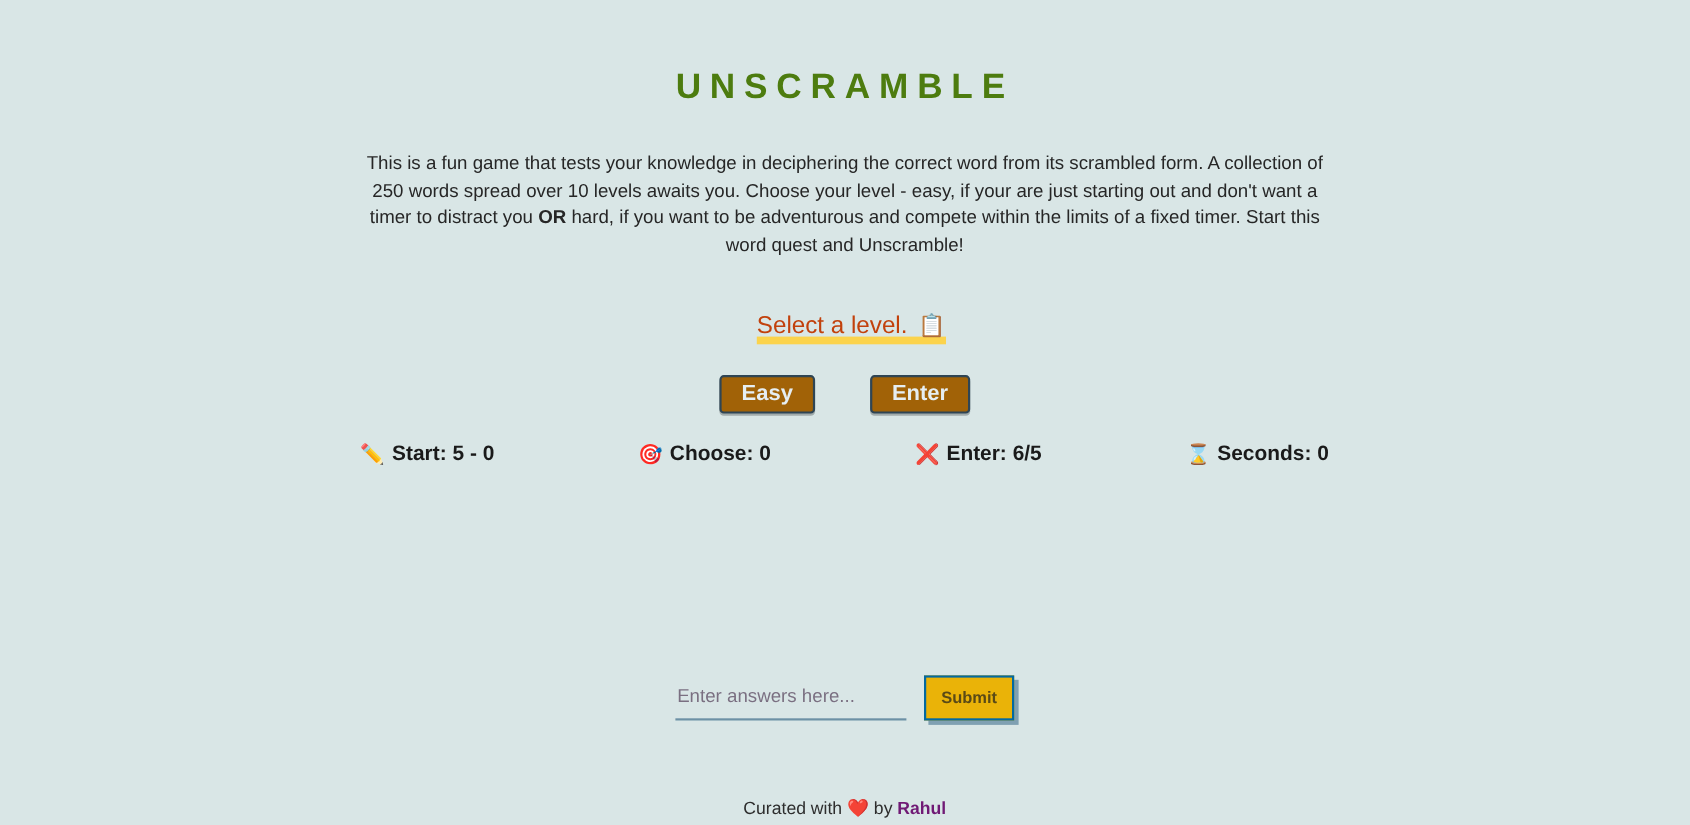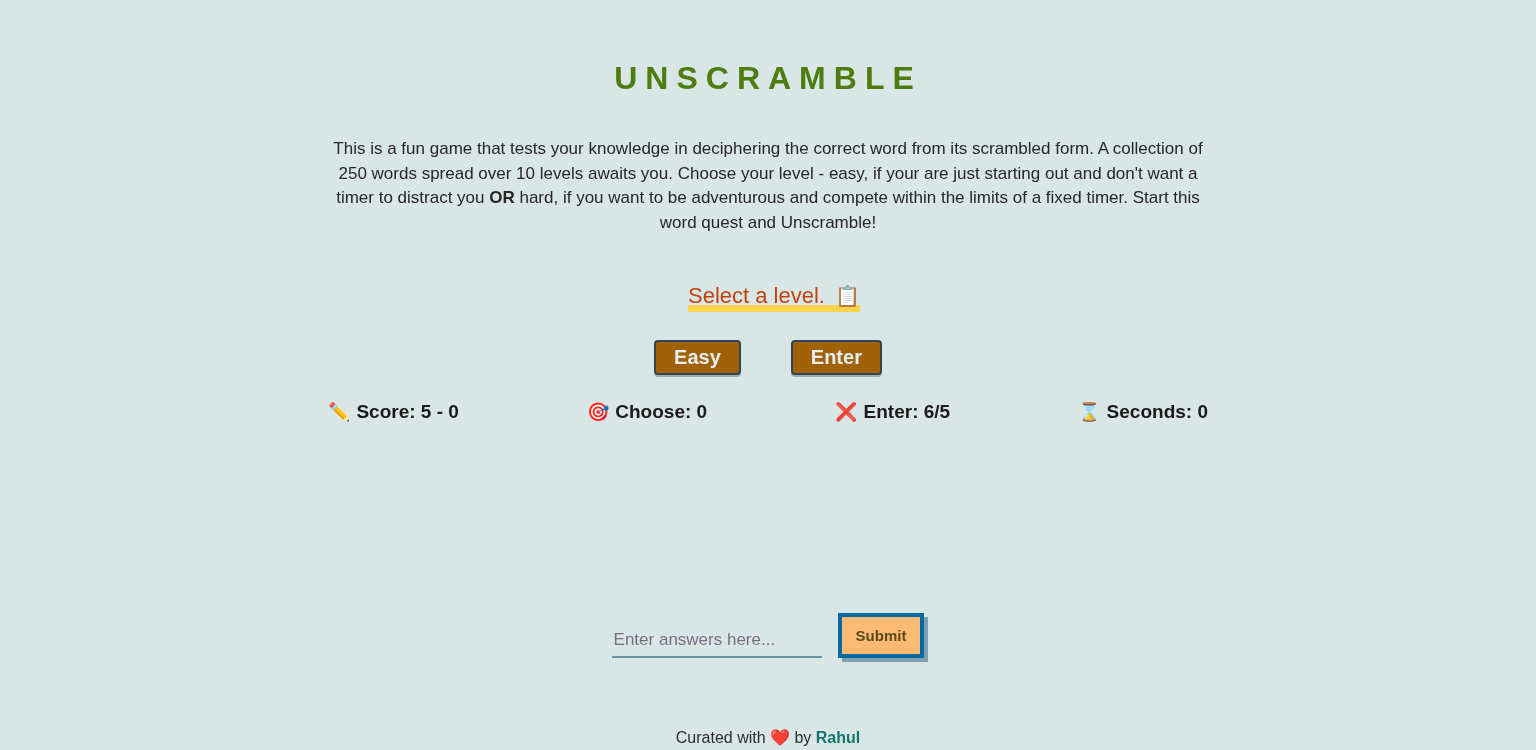--- a/index.html
+++ b/index.html
@@ -70,52 +70,51 @@
     font-size: 19px;
     font-weight: 700;
     color: #1a1a1a;
   }
   .stat { white-space: nowrap; display: flex; align-items: center; gap: 6px; }
   .stat .ico { font-size: 18px; }
   .answer-row {
     margin-top: 190px;
     display: flex;
     justify-content: center;
-    align-items: flex-end;
     gap: 16px;
   }
   .answer-input {
     width: 210px;
     background: transparent;
     border: none;
     border-bottom: 2px solid #6d91a5;
     font-size: 17px;
     color: #4a4250;
     padding: 6px 2px;
     outline: none;
   }
   .answer-input::placeholder { color: #6a5b70; opacity: 0.85; }
   .submit-btn {
-    background: #fdba74;
-    border: 4px solid #0369a1;
+    background: #eab308;
+    border: 2px solid #0369a1;
     color: #5a4a16;
     font-weight: 700;
     font-size: 15px;
     padding: 10px 14px;
     cursor: pointer;
     box-shadow: 4px 4px 0 #7fa0b2;
   }
   .footer {
     margin-top: 70px;
     font-size: 16px;
     color: #2d2d2d;
   }
   .footer .heart { font-size: 16px; }
   .footer .author {
-    color: #0f766e;
+    color: #701a75;
     font-weight: 700;
     cursor: pointer;
   }
 </style>
 </head>
 <body>
 
 <div class="wrap">
 
   <h1 class="title">UNSCRAMBLE</h1>
@@ -133,21 +132,21 @@
 
   <div class="level-buttons">
     <button class="lvl-btn">Easy</button>
     <button class="lvl-btn">Enter</button>
   </div>
 
   <div class="stats">
     <div class="stat">
       <span class="ico">✏️</span>
       <span>
-        <span>Score: </span><span>5 - 0</span>
+        <span>Start: </span><span>5 - 0</span>
       </span>
     </div>
     <div class="stat">
       <span class="ico">🎯</span>
       <span>
         <span>Choose: </span><span>0</span>
       </span>
     </div>
     <div class="stat">
       <span class="ico">❌</span>

